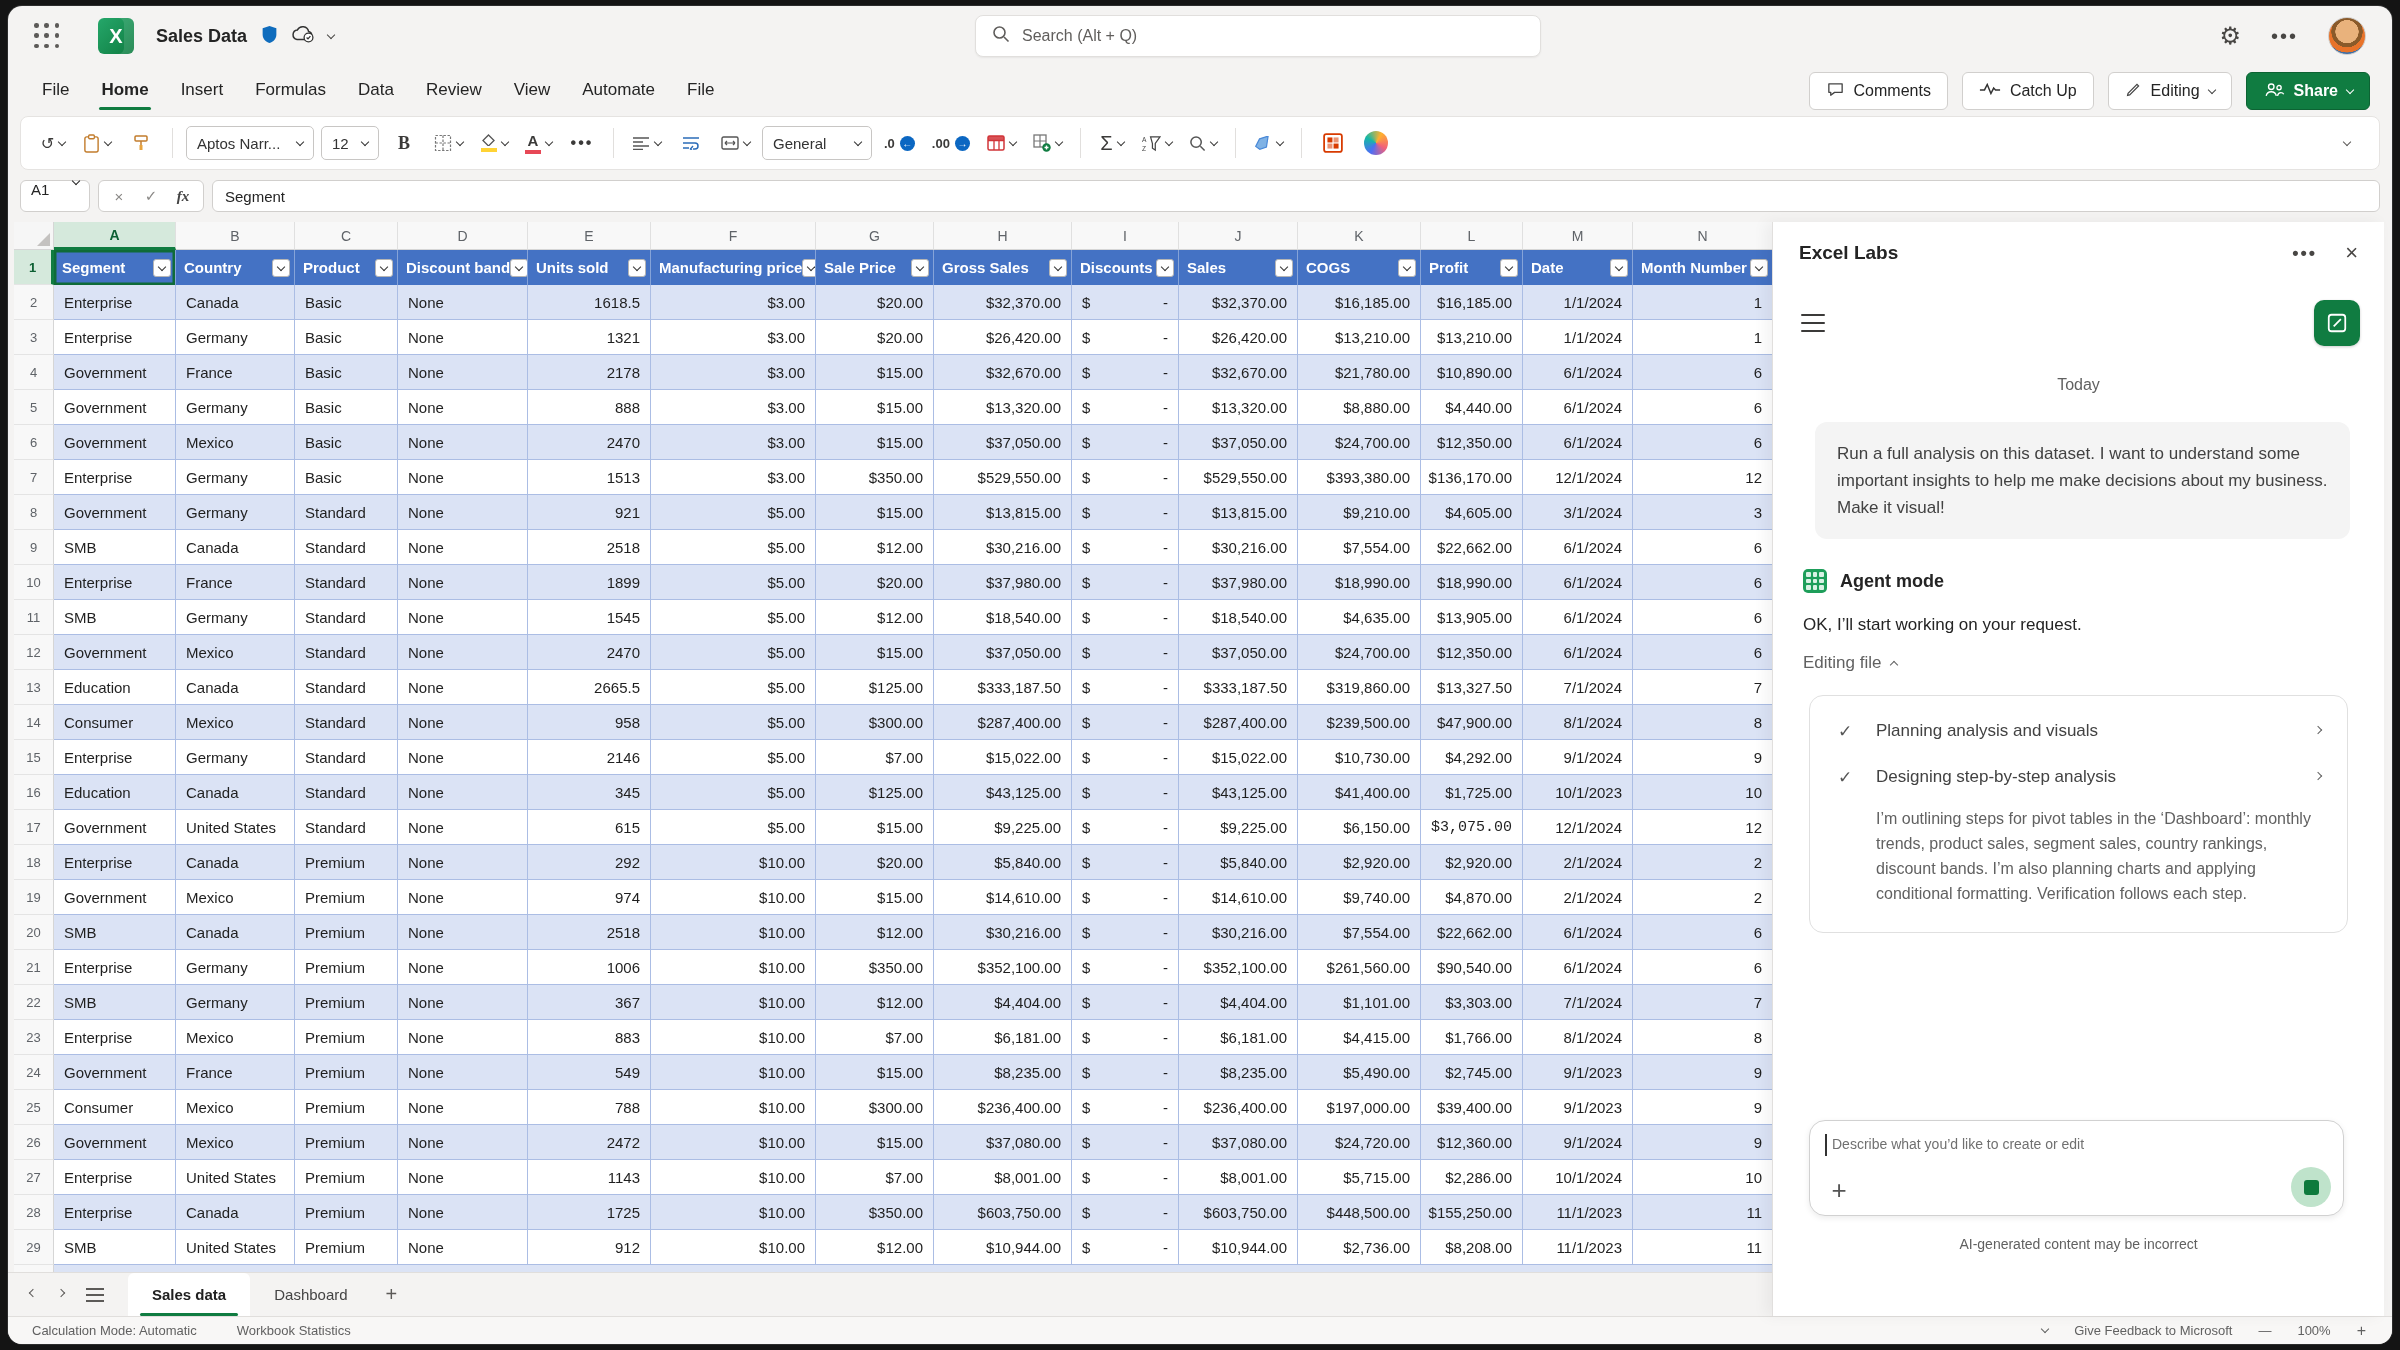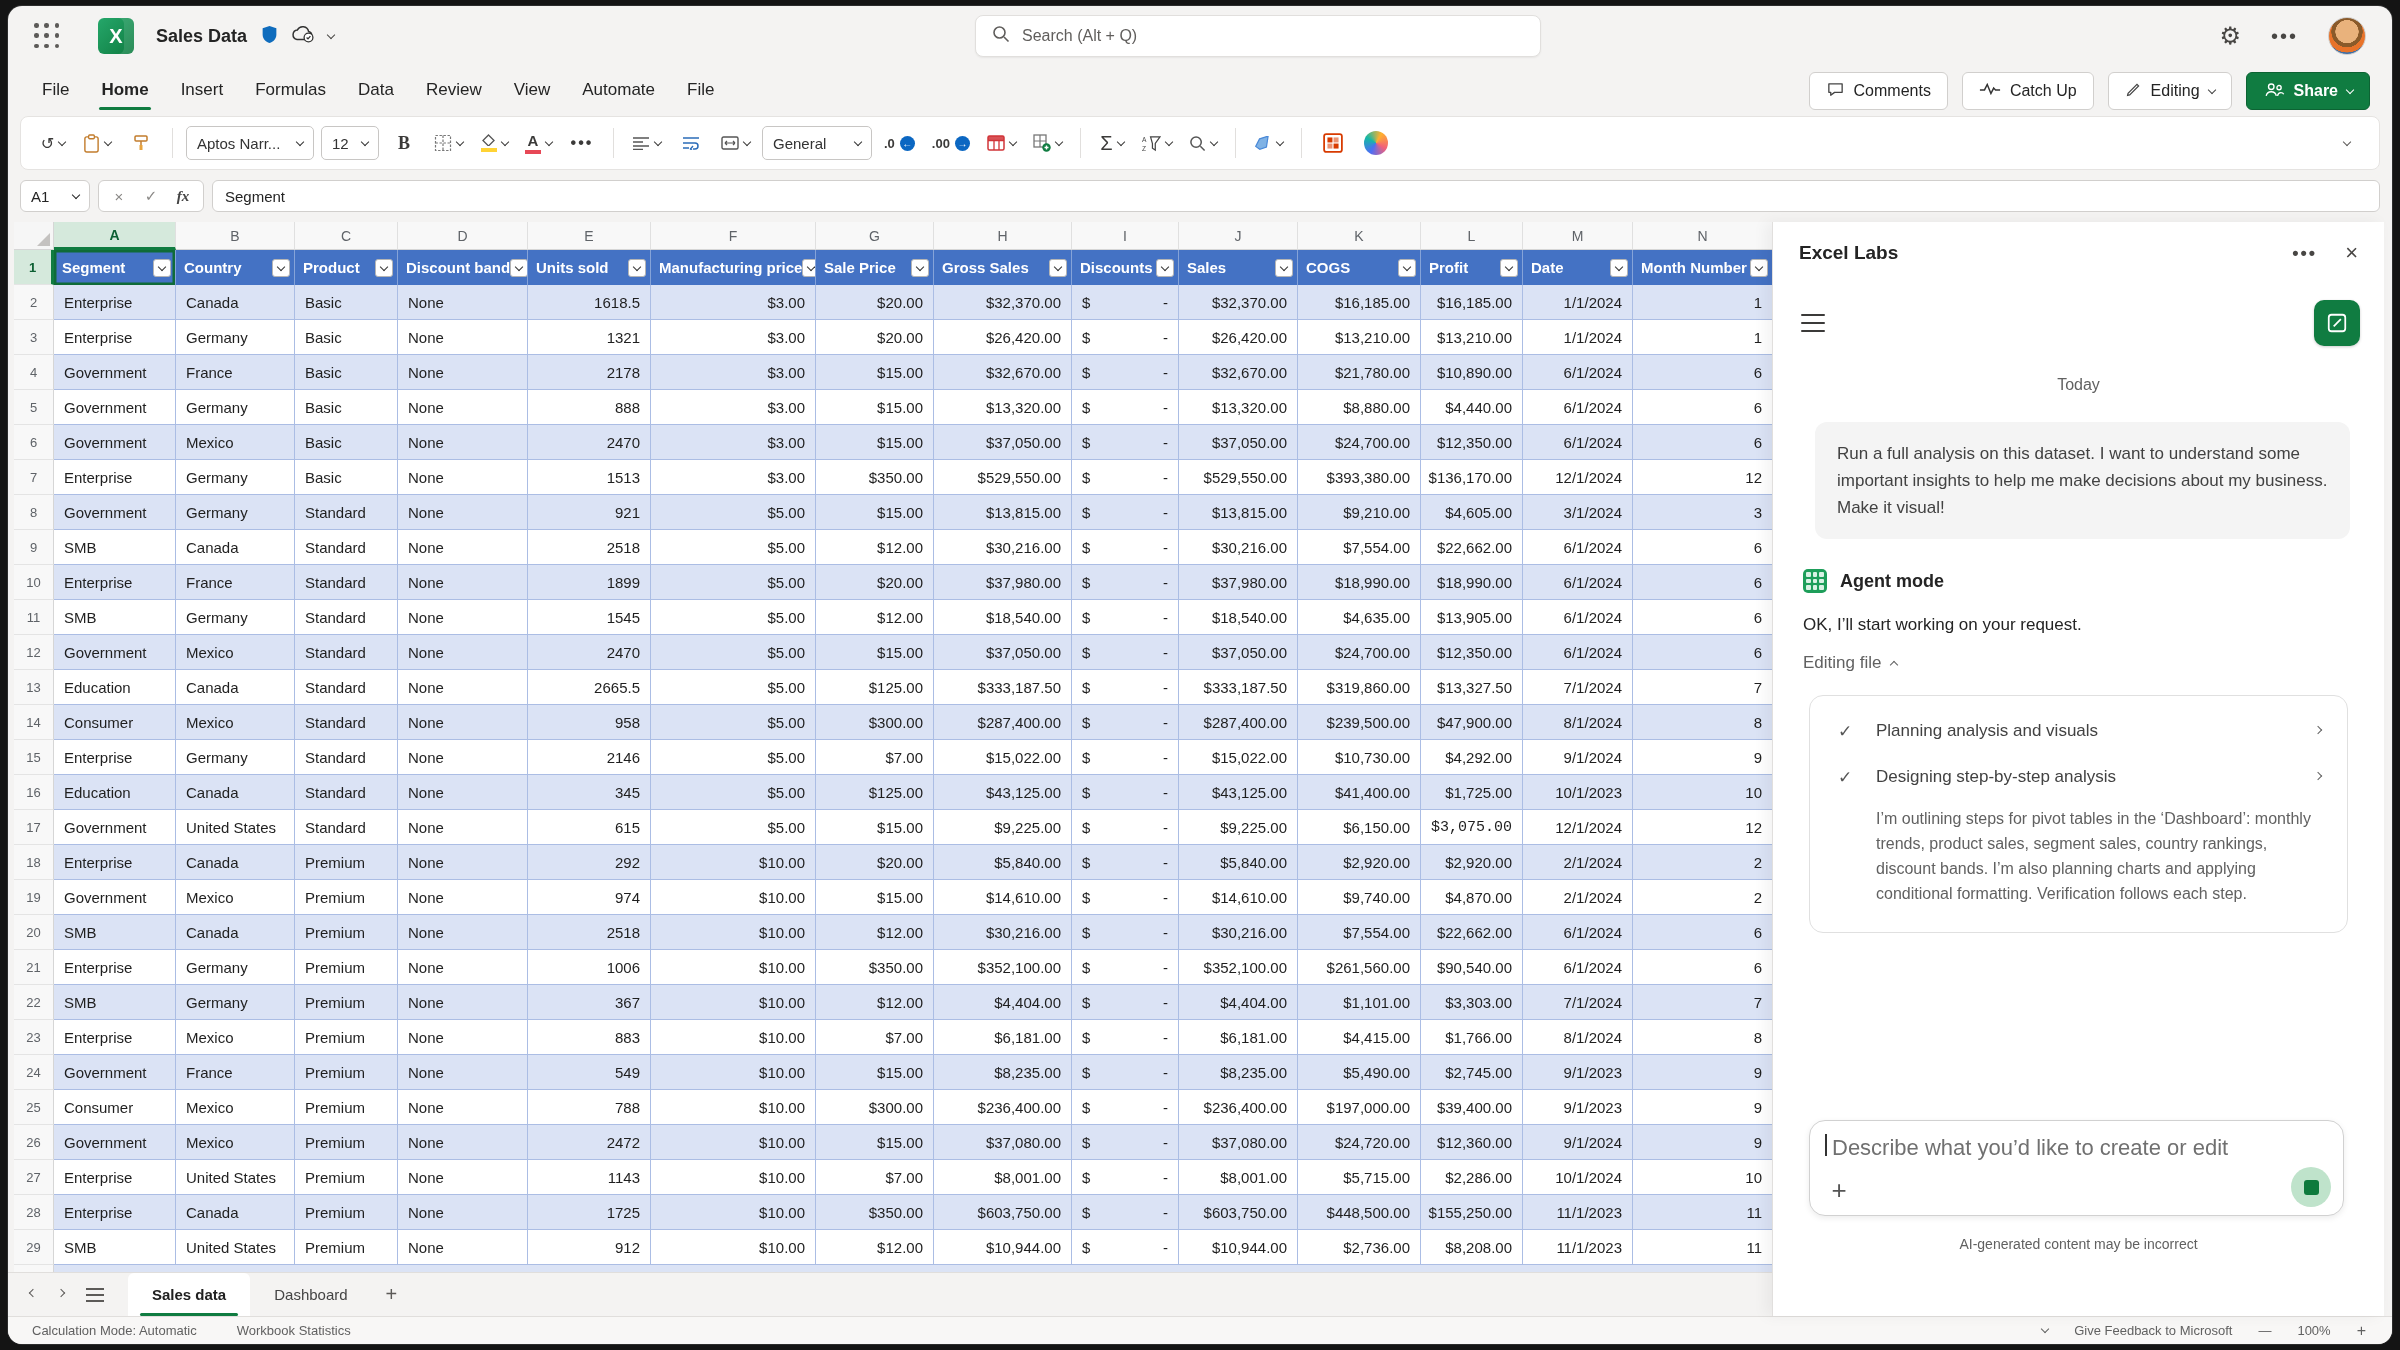--- a/index.html
+++ b/index.html
@@ -48,21 +48,21 @@
   .fontA i { width:16px; height:4px; margin-top:2px; display:block; }
   .cir { width:15px; height:15px; border-radius:50%; background:#0b67c2; color:#fff; font-size:10px; display:inline-flex; align-items:center; justify-content:center; }
   .decim { font-size:13px; font-weight:600; }
   .sigma { font-size:20px; }
   .copilot { width:24px; height:24px; border-radius:50%; background:conic-gradient(from 210deg,#4c6ef5,#15b8a6,#ffb02e,#f2617a,#4c6ef5); }
   .ellip { letter-spacing:2px; font-weight:700; color:#3b3a39; }
   .tb-collapse { margin-left:auto; color:#5c5a58; }
 
   
   .fbar { position:absolute; left:12px; right:12px; top:172px; height:36px; display:flex; align-items:center; gap:8px; }
-  .namebox { width:70px; height:32px; background:#fff; border:1px solid #d1cfcd; border-radius:6px; display:flex; align-items:center; justify-content:space-between; padding:0 10px; font-size:15px; color:#242424; cursor:pointer; }
+  .namebox { width:70px; height:32px; background:#fff; border:1px solid #d1cfcd; border-radius:6px; display:flex; align-items:flex-start; justify-content:space-between; padding:0 10px; font-size:15px; color:#242424; cursor:pointer; }
   .fxgroup { height:32px; background:#fff; border:1px solid #d1cfcd; border-radius:6px; display:flex; align-items:center; padding:0 6px; gap:4px; }
   .fxbtn { width:28px; height:26px; display:flex; align-items:center; justify-content:center; color:#8a8886; font-size:15px; border-radius:4px; cursor:pointer; }
   .fxbtn.fx { font-style:italic; font-family:"Liberation Serif","DejaVu Serif",serif; color:#444; font-weight:600; }
   .finput { flex:1; height:32px; background:#fff; border:1px solid #d1cfcd; border-radius:6px; padding:0 12px; font-size:15px; color:#242424; font-family:inherit; outline:none; }
 
   
   #grid { position:absolute; left:6px; top:216px; width:1760px; height:1050px; background:#fff; z-index:1; }
   .grow { display:flex; }
   .corner { width:40px; height:28px; background:#f6f6f6; border-right:1px solid #d6d6d6; border-bottom:1px solid #d6d6d6; position:relative; }
   .corner::after { content:""; position:absolute; right:3px; bottom:3px; border-left:13px solid transparent; border-bottom:13px solid #c4c2c0; }
@@ -106,21 +106,21 @@
   .step-row { display:flex; align-items:center; height:46px; padding:0 20px 0 18px; cursor:pointer; color:#616161; }
   .step-check { color:#565656; font-size:17px; width:42px; text-align:left; padding-left:4px; }
   .step-dots { width:42px; display:flex; gap:4px; align-items:center; }
   .step-dots .dot { width:8px; height:8px; border-radius:50%; }
   .step-dots .d0 { background:#2d7dd2; }
   .step-dots .d1 { background:#36a06b; }
   .step-dots .d2 { background:#9fc332; width:11px; border-radius:5px; }
   .step-label { flex:1; font-size:17px; color:#424242; }
   .step-detail { padding:6px 30px 10px 60px; font-size:16px; line-height:25px; color:#616161; }
   .p-input { position:absolute; left:36px; right:40px; bottom:100px; height:96px; background:#fff; border:1px solid #d1d1d1; border-radius:16px; box-shadow:0 2px 6px rgba(0,0,0,.08); padding:14px 16px; }
-  .p-input input { border:none; outline:none; width:100%; font-size:22px; color:#be185d; font-family:inherit; }
+  .p-input input { border:none; outline:none; width:100%; font-size:14px; color:#be185d; font-family:inherit; }
   .p-input input::placeholder { color:#707070; }
   .plus-btn { position:absolute; left:14px; bottom:10px; font-size:26px; color:#555; width:30px; height:30px; display:flex; align-items:center; justify-content:center; cursor:pointer; }
   .stop-btn { position:absolute; right:12px; bottom:8px; width:40px; height:40px; border-radius:50%; background:#bfe3cb; display:flex; align-items:center; justify-content:center; cursor:pointer; }
   .stop-btn i { width:15px; height:15px; border-radius:3px; background:#0e7a3d; }
   .p-caption { position:absolute; left:0; right:0; bottom:64px; text-align:center; font-size:14px; color:#616161; }
   .caret { position:absolute; left:15px; top:13px; width:1.5px; height:22px; background:#333; }
 
   
   .sheetbar { position:absolute; left:0; top:1266px; width:1764px; height:44px; background:#f4f3f2; border-top:1px solid #e0dedc; display:flex; align-items:center; }
   .snav { color:#5c5a58; margin-left:22px; display:flex; gap:22px; align-items:center; }

